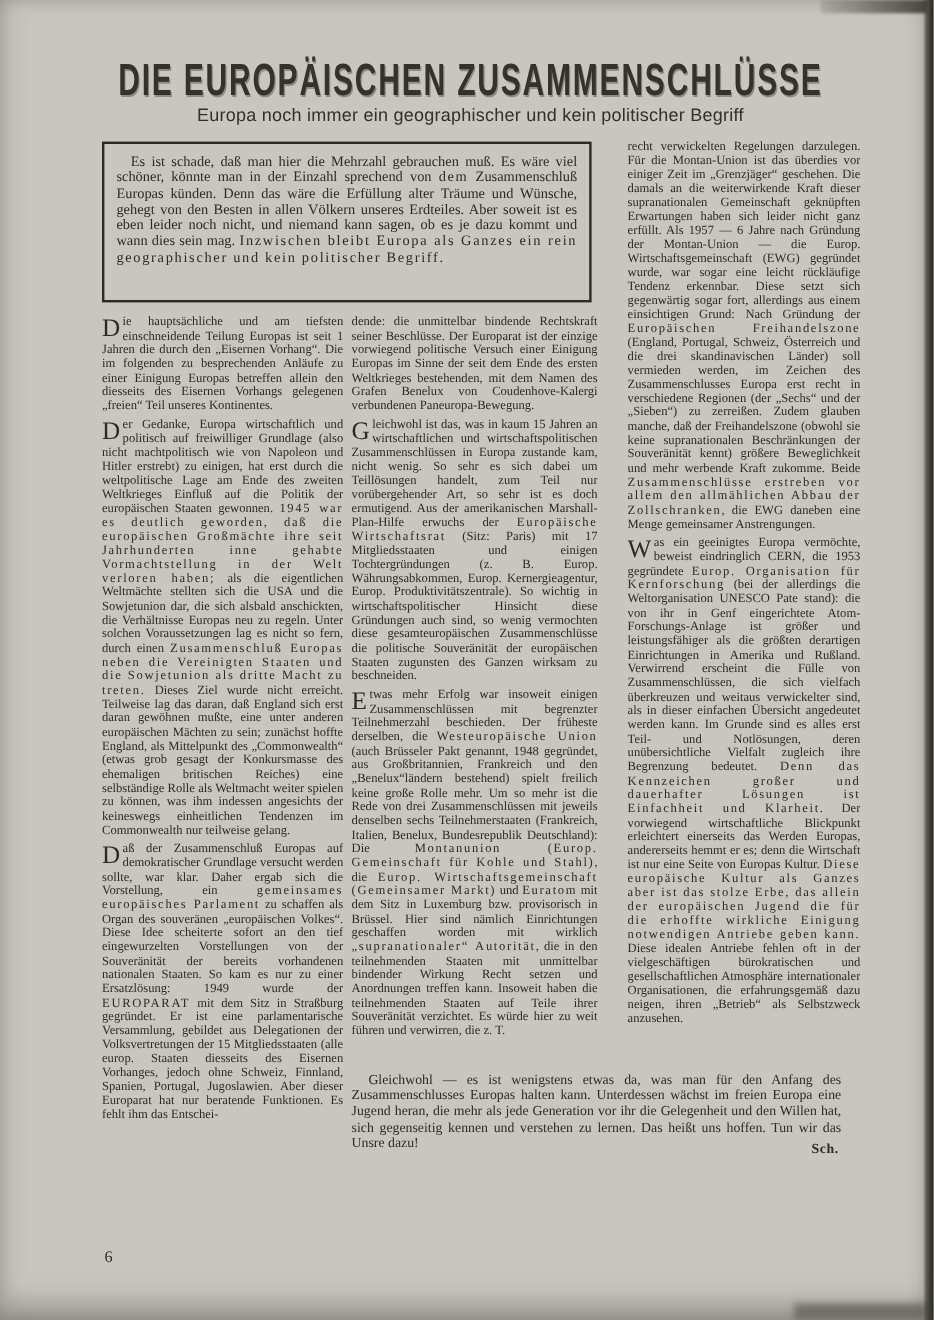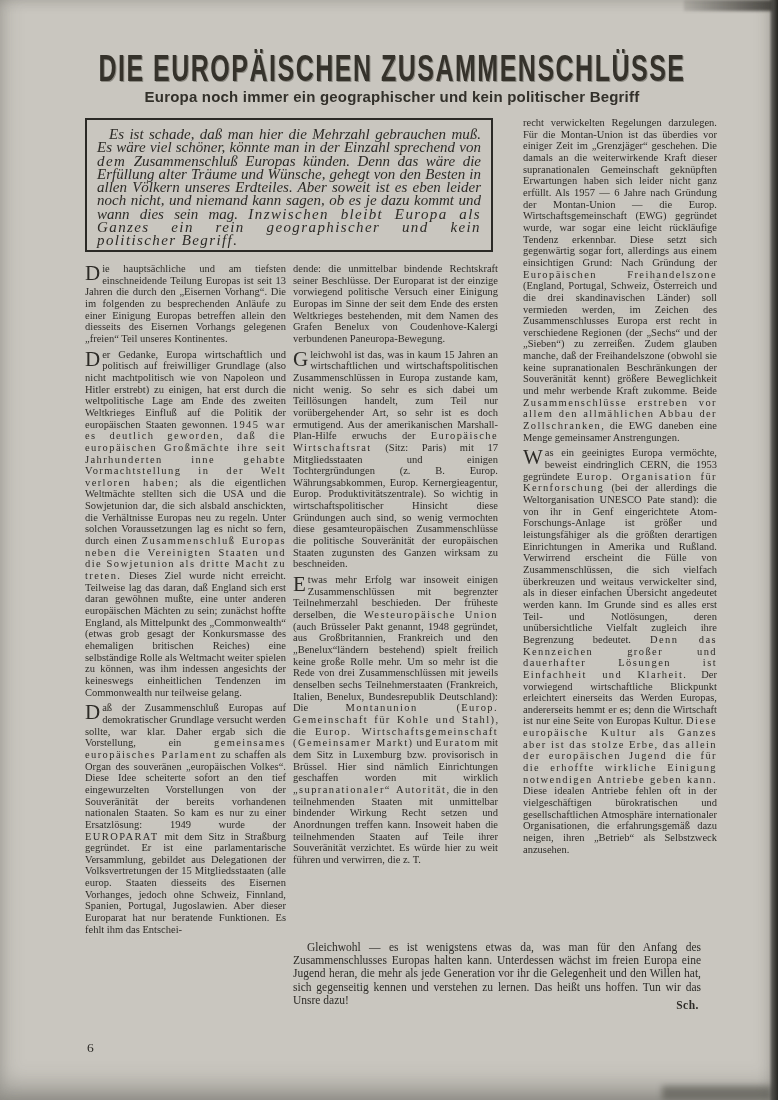--- a/index.html
+++ b/index.html
@@ -24,58 +24,58 @@
     position:absolute;left:84px;top:46px;width:616px;margin:0;
     text-align:center;white-space:nowrap;
     font-family:"Liberation Sans", sans-serif;font-weight:bold;
     font-size:25px;letter-spacing:1.5px;color:#35322b;
     transform:scaleY(1.5);transform-origin:center top;
     text-shadow:1px 1px 0 rgba(53,50,43,.4);
   }
   .subtitle{
     position:absolute;left:84px;top:88px;width:616px;
     text-align:center;
-    font-family:"Liberation Sans", sans-serif;font-weight:bold;
+    font-family:"Liberation Sans", sans-serif;font-weight:normal;
     font-size:15px;color:#32302a;letter-spacing:.2px;
   }
   .intro-box{
     position:absolute;left:85px;top:118px;width:384px;height:114px;
     border:2px solid #2b2a26;padding:8px 10px;overflow:hidden;
   }
-  .intro-box p{margin:0;font-size:15px;line-height:13.3px;text-align:justify;text-indent:12px;font-style:italic;}
+  .intro-box p{margin:0;font-size:12px;line-height:13.3px;text-align:justify;text-indent:12px;}
 
   .col{position:absolute;text-align:justify;font-size:10.5px;line-height:11.65px;overflow:hidden;}
   #col1{left:85px;top:263px;width:201px;height:750px;}
   #col2{left:293px;top:263px;width:205px;height:676px;}
   #col3{left:523px;top:117px;width:194px;height:834px;}
   .para{margin:0 0 4px 0;}
   .dropcap{float:left;font-size:21px;line-height:18px;padding:1px 2px 0 0;}
   .sp{letter-spacing:1.4px;}
 
   .footer-para{
-    position:absolute;left:293px;top:941px;width:408px;height:72px;
+    position:absolute;left:293px;top:894px;width:408px;height:72px;
     font-size:11.5px;line-height:13.2px;text-align:justify;text-indent:14px;
   }
   .sig{position:absolute;right:2px;bottom:1px;font-weight:bold;letter-spacing:.5px;}
   .page-number{position:absolute;left:87px;top:1040px;font-size:13.5px;}
 </style>
 </head>
 <body>
 
 <div class="page">
 
   <h1 class="title">DIE EUROPÄISCHEN ZUSAMMENSCHLÜSSE</h1>
   <div class="subtitle">Europa noch immer ein geographischer und kein politischer Begriff</div>
 
   <div class="intro-box">
     <p><span>Es ist schade, daß man hier die Mehrzahl gebrauchen muß. Es wäre viel schöner, könnte man in der Einzahl sprechend von </span><span class="sp">dem</span><span> Zusammenschluß Europas künden. Denn das wäre die Erfüllung alter Träume und Wünsche, gehegt von den Besten in allen Völkern unseres Erdteiles. Aber soweit ist es eben leider noch nicht, und niemand kann sagen, ob es je dazu kommt und wann dies sein mag. </span><span class="sp">Inzwischen bleibt Europa als Ganzes ein rein geographischer und kein politischer Begriff.</span></p>
   </div>
 
   <div class="col" id="col1">
-      <p class="para"><span class="dropcap">D</span><span>ie hauptsächliche und am tiefsten einschneidende Teilung Europas ist seit 13 Jahren die durch den „Eisernen Vorhang“. Die im folgenden zu besprechenden Anläufe zu einer Einigung Europas betreffen allein den diesseits des Eisernen Vorhangs gelegenen „freien“ Teil unseres Kontinentes.</span></p>
+      <p class="para"><span class="dropcap">D</span><span>ie hauptsächliche und am tiefsten einschneidende Teilung Europas ist seit 1 Jahren die durch den „Eisernen Vorhang“. Die im folgenden zu besprechenden Anläufe zu einer Einigung Europas betreffen allein den diesseits des Eisernen Vorhangs gelegenen „freien“ Teil unseres Kontinentes.</span></p>
       <p class="para"><span class="dropcap">D</span><span>er Gedanke, Europa wirtschaftlich und politisch auf freiwilliger Grundlage (also nicht machtpolitisch wie von Napoleon und Hitler erstrebt) zu einigen, hat erst durch die weltpolitische Lage am Ende des zweiten Weltkrieges Einfluß auf die Politik der europäischen Staaten gewonnen. </span><span class="sp">1945 war es deutlich geworden, daß die europäischen Großmächte ihre seit Jahrhunderten inne gehabte Vormachtstellung in der Welt verloren haben;</span><span> als die eigentlichen Weltmächte stellten sich die USA und die Sowjetunion dar, die sich alsbald anschickten, die Verhältnisse Europas neu zu regeln. Unter solchen Voraussetzungen lag es nicht so fern, durch einen </span><span class="sp">Zusammenschluß Europas neben die Vereinigten Staaten und die Sowjetunion als dritte Macht zu treten.</span><span> Dieses Ziel wurde nicht erreicht. Teilweise lag das daran, daß England sich erst daran gewöhnen mußte, eine unter anderen europäischen Mächten zu sein; zunächst hoffte England, als Mittelpunkt des „Commonwealth“ (etwas grob gesagt der Konkursmasse des ehemaligen britischen Reiches) eine selbständige Rolle als Weltmacht weiter spielen zu können, was ihm indessen angesichts der keineswegs einheitlichen Tendenzen im Commonwealth nur teilweise gelang.</span></p>
       <p class="para"><span class="dropcap">D</span><span>aß der Zusammenschluß Europas auf demokratischer Grundlage versucht werden sollte, war klar. Daher ergab sich die Vorstellung, ein </span><span class="sp">gemeinsames europäisches Parlament</span><span> zu schaffen als Organ des souveränen „europäischen Volkes“. Diese Idee scheiterte sofort an den tief eingewurzelten Vorstellungen von der Souveränität der bereits vorhandenen nationalen Staaten. So kam es nur zu einer Ersatzlösung: 1949 wurde der </span><span class="sp">EUROPARAT</span><span> mit dem Sitz in Straßburg gegründet. Er ist eine parlamentarische Versammlung, gebildet aus Delegationen der Volksvertretungen der 15 Mitgliedsstaaten (alle europ. Staaten diesseits des Eisernen Vorhanges, jedoch ohne Schweiz, Finnland, Spanien, Portugal, Jugoslawien. Aber dieser Europarat hat nur beratende Funktionen. Es fehlt ihm das Entschei-</span></p>
     </div>
   <div class="col" id="col2">
       <p class="para"><span>dende: die unmittelbar bindende Rechtskraft seiner Beschlüsse. Der Europarat ist der einzige vorwiegend politische Versuch einer Einigung Europas im Sinne der seit dem Ende des ersten Weltkrieges bestehenden, mit dem Namen des Grafen Benelux von Coudenhove-Kalergi verbundenen Paneuropa-Bewegung.</span></p>
       <p class="para"><span class="dropcap">G</span><span>leichwohl ist das, was in kaum 15 Jahren an wirtschaftlichen und wirtschaftspolitischen Zusammenschlüssen in Europa zustande kam, nicht wenig. So sehr es sich dabei um Teillösungen handelt, zum Teil nur vorübergehender Art, so sehr ist es doch ermutigend. Aus der amerikanischen Marshall-Plan-Hilfe erwuchs der </span><span class="sp">Europäische Wirtschaftsrat</span><span> (Sitz: Paris) mit 17 Mitgliedsstaaten und einigen Tochtergründungen (z. B. Europ. Währungsabkommen, Europ. Kernergieagentur, Europ. Produktivitätszentrale). So wichtig in wirtschaftspolitischer Hinsicht diese Gründungen auch sind, so wenig vermochten diese gesamteuropäischen Zusammenschlüsse die politische Souveränität der europäischen Staaten zugunsten des Ganzen wirksam zu beschneiden.</span></p>
       <p class="para"><span class="dropcap">E</span><span>twas mehr Erfolg war insoweit einigen Zusammenschlüssen mit begrenzter Teilnehmerzahl beschieden. Der früheste derselben, die </span><span class="sp">Westeuropäische Union</span><span> (auch Brüsseler Pakt genannt, 1948 gegründet, aus Großbritannien, Frankreich und den „Benelux“ländern bestehend) spielt freilich keine große Rolle mehr. Um so mehr ist die Rede von drei Zusammenschlüssen mit jeweils denselben sechs Teilnehmerstaaten (Frankreich, Italien, Benelux, Bundesrepublik Deutschland): Die </span><span class="sp">Montanunion (Europ. Gemeinschaft für Kohle und Stahl)</span><span>, die </span><span class="sp">Europ. Wirtschaftsgemeinschaft (Gemeinsamer Markt)</span><span> und </span><span class="sp">Euratom</span><span> mit dem Sitz in Luxemburg bzw. provisorisch in Brüssel. Hier sind nämlich Einrichtungen geschaffen worden mit wirklich </span><span class="sp">„supranationaler“ Autorität</span><span>, die in den teilnehmenden Staaten mit unmittelbar bindender Wirkung Recht setzen und Anordnungen treffen kann. Insoweit haben die teilnehmenden Staaten auf Teile ihrer Souveränität verzichtet. Es würde hier zu weit führen und verwirren, die z. T.</span></p>
     </div>
   <div class="col" id="col3">
       <p class="para"><span>recht verwickelten Regelungen darzulegen. Für die Montan-Union ist das überdies vor einiger Zeit im „Grenzjäger“ geschehen. Die damals an die weiterwirkende Kraft dieser supranationalen Gemeinschaft geknüpften Erwartungen haben sich leider nicht ganz erfüllt. Als 1957 — 6 Jahre nach Gründung der Montan-Union — die Europ. Wirtschaftsgemeinschaft (EWG) gegründet wurde, war sogar eine leicht rückläufige Tendenz erkennbar. Diese setzt sich gegenwärtig sogar fort, allerdings aus einem einsichtigen Grund: Nach Gründung der </span><span class="sp">Europäischen Freihandelszone</span><span> (England, Portugal, Schweiz, Österreich und die drei skandinavischen Länder) soll vermieden werden, im Zeichen des Zusammenschlusses Europa erst recht in verschiedene Regionen (der „Sechs“ und der „Sieben“) zu zerreißen. Zudem glauben manche, daß der Freihandelszone (obwohl sie keine supranationalen Beschränkungen der Souveränität kennt) größere Beweglichkeit und mehr werbende Kraft zukomme. Beide </span><span class="sp">Zusammenschlüsse erstreben vor allem den allmählichen Abbau der Zollschranken</span><span>, die EWG daneben eine Menge gemeinsamer Anstrengungen.</span></p>

